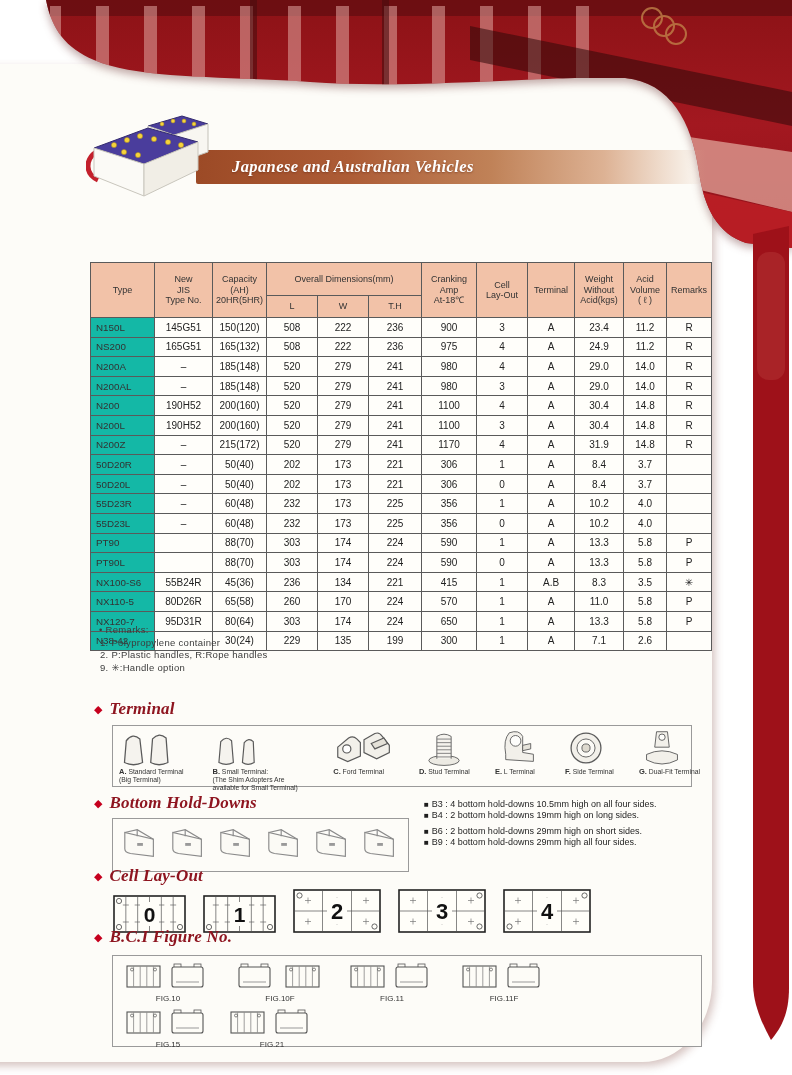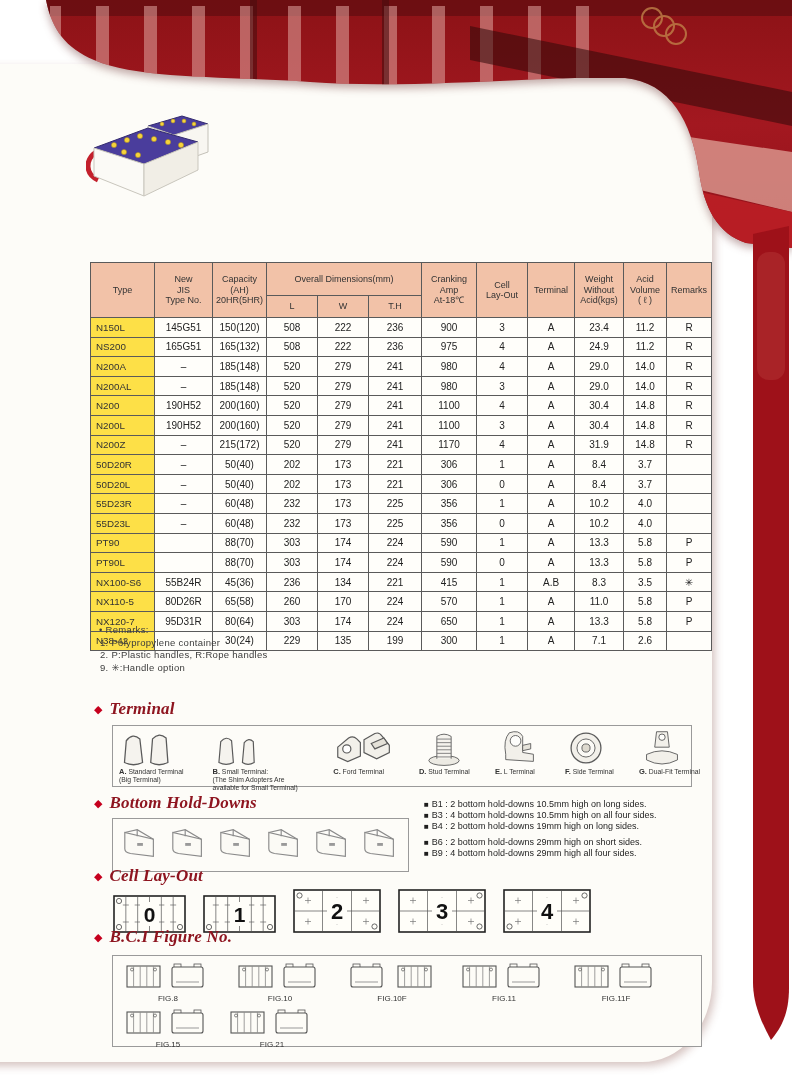--- a/index.html
+++ b/index.html
@@ -20,21 +20,21 @@
   #battery{position:absolute;left:86px;top:112px;z-index:4;}
 
   
   #spec-table{position:absolute;left:90px;top:262px;width:597px;border-collapse:collapse;table-layout:fixed;
           font-size:10px;color:#222;background:#fffefa;}
   #spec-table td,#spec-table th{border:1px solid #5a5a5a;text-align:center;padding:0;overflow:hidden;}
   #spec-table thead th{background:#f2c2a8;font-weight:normal;font-size:9px;line-height:10.5px;color:#333;}
   #spec-table thead tr:first-child th{height:32px;}
   #spec-table thead tr:last-child th{height:21px;}
   #spec-table tbody td{height:18.6px;}
-  #spec-table td.type{background:#fde047;text-align:left;padding-left:5px;font-size:9.8px;color:#333;}
+  #spec-table td.type{background:#14b8a6;text-align:left;padding-left:5px;font-size:9.8px;color:#333;}
 
   
   #remarks{position:absolute;left:99px;top:624px;font-size:9.5px;line-height:12.5px;color:#3c3c3c;letter-spacing:.3px;}
   #remarks .rm-title{margin-bottom:0;}
   #remarks .rm-item{margin-left:1px;}
 
   
   .sec-head{position:absolute;display:flex;align-items:center;z-index:3;}
   .sec-head .diamond{color:#c6descrip;}
   .sec-head .diamond{color:#c6001e;font-size:11px;margin-right:7px;}
@@ -115,20 +115,23 @@
           <circle cx="664" cy="26" r="10"></circle>
           <circle cx="676" cy="34" r="10"></circle>
       </g>
     </g>
     <path d="M753,234 L789,226 L789,988 C789,1014 781,1028 771,1040 C760,1020 753,1002 753,982 Z" fill="#9e1119"></path>
     <rect x="757" y="252" width="28" height="128" rx="12" fill="#c24a48" opacity=".32"></rect>
   </svg>
 
   <div class="content">
 
+    <div id="ribbon">
+      <span class="ribbon-text">Japanese and Australian Vehicles</span>
+    </div>
     <svg id="battery" width="140" height="86" viewBox="0 0 140 86">
       <path d="M10,40 C-1,48 -1,62 12,68" stroke="#c3202c" stroke-width="5" fill="none"></path>
       <polygon points="62,14 96,4 122,12 88,23" fill="#4a3d9c" stroke="#332a6e"></polygon>
       <polygon points="88,23 122,12 122,40 88,52" fill="#f8f6f1" stroke="#c4c1b8"></polygon>
       <polygon points="62,14 88,23 88,52 62,42" fill="#fdfdfa" stroke="#c4c1b8"></polygon>
       <g fill="#f6d33c" stroke="#a78b1d" stroke-width=".5">
         <circle cx="76" cy="12" r="2"></circle>
           <circle cx="87" cy="9" r="2"></circle>
           <circle cx="98" cy="9" r="2"></circle>
           <circle cx="108" cy="12" r="2"></circle>
@@ -549,21 +552,20 @@
         <span><svg width="40" height="34" viewBox="0 0 42 34">
             <g fill="none" stroke="#8a8a8a" stroke-width="1.2">
               <path d="M4 6 L4 23 Q4 27 10 28 L34 31 L34 13 Z" fill="#fbfaf5"></path>
               <path d="M4 6 L17 3 L34 13"></path>
               <path d="M17 3 L17 10"></path>
             </g>
             <rect x="17" y="17" width="6" height="3" fill="#999"></rect>
           </svg></span>
       </div>
     <div id="holddown-notes">
-        <div><span class="sq">■</span>B1 : 2 bottom hold-downs 10.5mm high on long sides.</div>
         <div><span class="sq">■</span>B3 : 4 bottom hold-downs 10.5mm high on all four sides.</div>
         <div><span class="sq">■</span>B4 : 2 bottom hold-downs 19mm high on long sides.</div>
         <div class="note-gap"><span class="sq">■</span>B6 : 2 bottom hold-downs 29mm high on short sides.</div>
         <div><span class="sq">■</span>B9 : 4 bottom hold-downs 29mm high all four sides.</div>
       </div>
 
     <div class="sec-head" id="cell-head">
       <span class="diamond">◆</span>
       <span class="sec-text">Cell Lay-Out</span>
     </div>
@@ -652,36 +654,20 @@
             <circle cx="6.5" cy="37.5" r="2.6" fill="none" stroke="#444" stroke-width=".8"></circle>
           </svg></span>
       </div>
 
     <div class="sec-head" id="bci-head">
       <span class="diamond">◆</span>
       <span class="sec-text">B.C.I Figure No.</span>
     </div>
     <div id="bci-box">
         <div class="bci-row">
-          <div class="bci-item">
-            <span><svg width="86" height="29" viewBox="0 0 86 29">
-                <rect x="2" y="5" width="33" height="21" fill="#fdfcf7" stroke="#555" stroke-width="1.1"></rect>
-                <line x1="8.6" y1="5.5" x2="8.6" y2="25.5" stroke="#777" stroke-width=".7"></line>
-                <line x1="15.2" y1="5.5" x2="15.2" y2="25.5" stroke="#777" stroke-width=".7"></line>
-                <line x1="21.799999999999997" y1="5.5" x2="21.799999999999997" y2="25.5" stroke="#777" stroke-width=".7"></line>
-                <line x1="28.4" y1="5.5" x2="28.4" y2="25.5" stroke="#777" stroke-width=".7"></line>
-                <circle cx="7" cy="8.5" r="1.5" fill="none" stroke="#555" stroke-width=".7"></circle>
-                <circle cx="30" cy="8.5" r="1.5" fill="none" stroke="#555" stroke-width=".7"></circle>
-                <rect x="49" y="3" width="7" height="4" fill="#fdfcf7" stroke="#555" stroke-width=".8"></rect>
-                <rect x="69" y="3" width="7" height="4" fill="#fdfcf7" stroke="#555" stroke-width=".8"></rect>
-                <rect x="47" y="6" width="31" height="20" rx="2" fill="#fdfcf7" stroke="#555" stroke-width="1.1"></rect>
-                <line x1="51" y1="21" x2="74" y2="21" stroke="#999" stroke-width="1"></line>
-              </svg></span>
-            <div class="bci-label">FIG.8</div>
-          </div>
           <div class="bci-item">
             <span><svg width="86" height="29" viewBox="0 0 86 29">
                 <rect x="2" y="5" width="33" height="21" fill="#fdfcf7" stroke="#555" stroke-width="1.1"></rect>
                 <line x1="8.6" y1="5.5" x2="8.6" y2="25.5" stroke="#777" stroke-width=".7"></line>
                 <line x1="15.2" y1="5.5" x2="15.2" y2="25.5" stroke="#777" stroke-width=".7"></line>
                 <line x1="21.799999999999997" y1="5.5" x2="21.799999999999997" y2="25.5" stroke="#777" stroke-width=".7"></line>
                 <line x1="28.4" y1="5.5" x2="28.4" y2="25.5" stroke="#777" stroke-width=".7"></line>
                 <circle cx="7" cy="8.5" r="1.5" fill="none" stroke="#555" stroke-width=".7"></circle>
                 <circle cx="30" cy="8.5" r="1.5" fill="none" stroke="#555" stroke-width=".7"></circle>
                 <rect x="49" y="3" width="7" height="4" fill="#fdfcf7" stroke="#555" stroke-width=".8"></rect>

